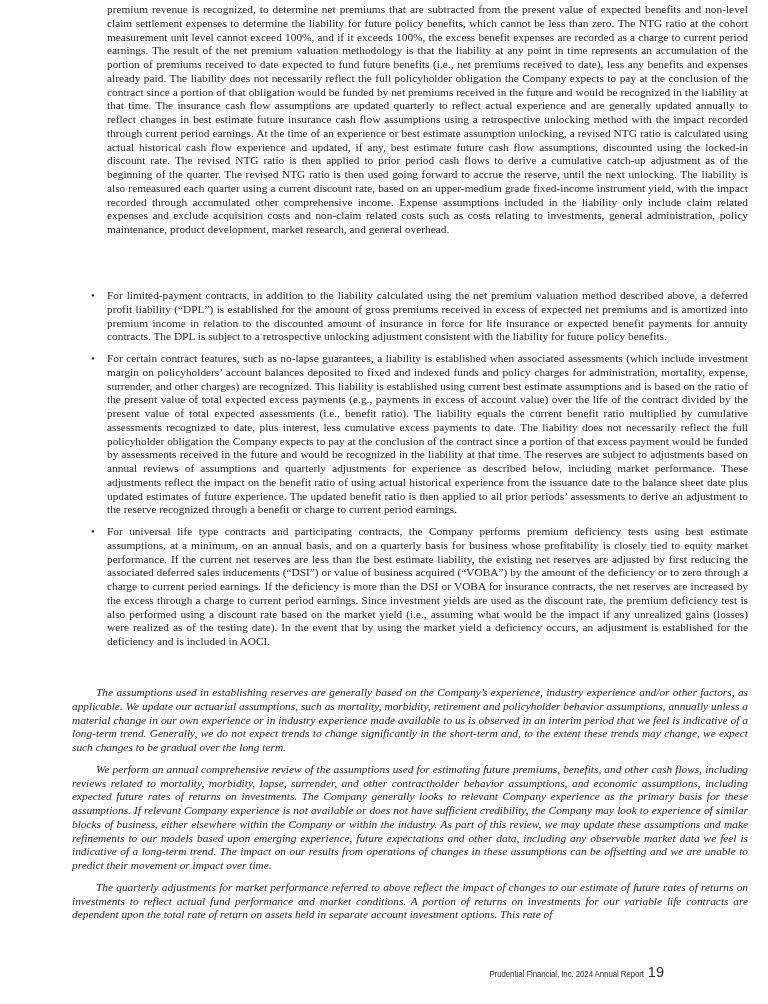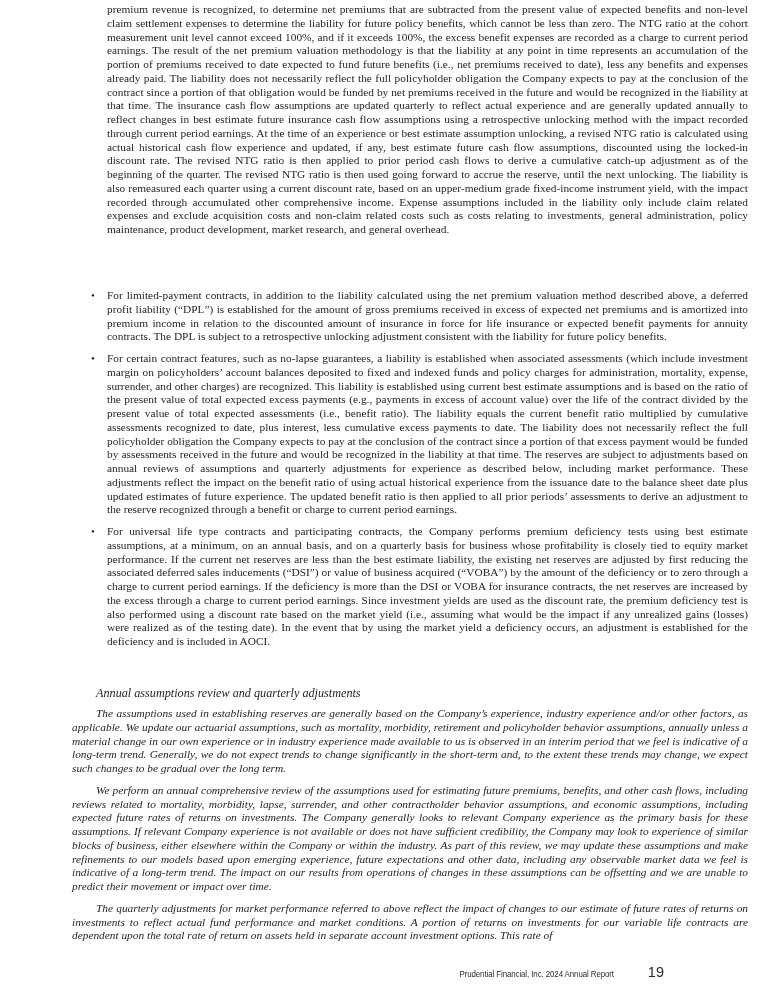--- a/index.html
+++ b/index.html
@@ -30,24 +30,24 @@
     .section h3 {
       font-style: italic; font-weight: normal; font-size: 12.2px;
       margin: 0 0 7px 24px; line-height: 14px; color: #1e1e1e;
     }
     .section p {
       margin: 0 0 8px 0; text-indent: 24px; text-align: justify; font-style: italic;
     }
     .footer {
       position: absolute; right: 20px; top: 966px;
       font-family: "Liberation Sans", "DejaVu Sans", sans-serif;
-      color: #2a2a2a; display: flex; align-items: baseline; gap: 23px;
+      color: #2a2a2a; display: flex; align-items: baseline; gap: 4px;
     }
     .footer .report { font-size: 8.6px; letter-spacing: -0.1px; transform: scaleX(0.92); transform-origin: right; }
-    .footer .num { font-size: 14.5px; margin-left: 11px; }
+    .footer .num { font-size: 14.5px; }
   </style>
 </head>
 <body>
 
 <div class="page">
 
   <p class="cont">premium revenue is recognized, to determine net premiums that are subtracted from the present value of expected benefits and non-level claim settlement expenses to determine the liability for future policy benefits, which cannot be less than zero. The NTG ratio at the cohort measurement unit level cannot exceed 100%, and if it exceeds 100%, the excess benefit expenses are recorded as a charge to current period earnings. The result of the net premium valuation methodology is that the liability at any point in time represents an accumulation of the portion of premiums received to date expected to fund future benefits (i.e., net premiums received to date), less any benefits and expenses already paid. The liability does not necessarily reflect the full policyholder obligation the Company expects to pay at the conclusion of the contract since a portion of that obligation would be funded by net premiums received in the future and would be recognized in the liability at that time. The insurance cash flow assumptions are updated quarterly to reflect actual experience and are generally updated annually to reflect changes in best estimate future insurance cash flow assumptions using a retrospective unlocking method with the impact recorded through current period earnings. At the time of an experience or best estimate assumption unlocking, a revised NTG ratio is calculated using actual historical cash flow experience and updated, if any, best estimate future cash flow assumptions, discounted using the locked-in discount rate. The revised NTG ratio is then applied to prior period cash flows to derive a cumulative catch-up adjustment as of the beginning of the quarter. The revised NTG ratio is then used going forward to accrue the reserve, until the next unlocking. The liability is also remeasured each quarter using a current discount rate, based on an upper-medium grade fixed-income instrument yield, with the impact recorded through accumulated other comprehensive income. Expense assumptions included in the liability only include claim related expenses and exclude acquisition costs and non-claim related costs such as costs relating to investments, general administration, policy maintenance, product development, market research, and general overhead.</p>
 
   <ul class="bullets">
     <li>
@@ -58,21 +58,20 @@
       <span class="dot">•</span>
       <span>For certain contract features, such as no-lapse guarantees, a liability is established when associated assessments (which include investment margin on policyholders’ account balances deposited to fixed and indexed funds and policy charges for administration, mortality, expense, surrender, and other charges) are recognized. This liability is established using current best estimate assumptions and is based on the ratio of the present value of total expected excess payments (e.g., payments in excess of account value) over the life of the contract divided by the present value of total expected assessments (i.e., benefit ratio). The liability equals the current benefit ratio multiplied by cumulative assessments recognized to date, plus interest, less cumulative excess payments to date. The liability does not necessarily reflect the full policyholder obligation the Company expects to pay at the conclusion of the contract since a portion of that excess payment would be funded by assessments received in the future and would be recognized in the liability at that time. The reserves are subject to adjustments based on annual reviews of assumptions and quarterly adjustments for experience as described below, including market performance. These adjustments reflect the impact on the benefit ratio of using actual historical experience from the issuance date to the balance sheet date plus updated estimates of future experience. The updated benefit ratio is then applied to all prior periods’ assessments to derive an adjustment to the reserve recognized through a benefit or charge to current period earnings.</span>
     </li>
     <li>
       <span class="dot">•</span>
       <span>For universal life type contracts and participating contracts, the Company performs premium deficiency tests using best estimate assumptions, at a minimum, on an annual basis, and on a quarterly basis for business whose profitability is closely tied to equity market performance. If the current net reserves are less than the best estimate liability, the existing net reserves are adjusted by first reducing the associated deferred sales inducements (“DSI”) or value of business acquired (“VOBA”) by the amount of the deficiency or to zero through a charge to current period earnings. If the deficiency is more than the DSI or VOBA for insurance contracts, the net reserves are increased by the excess through a charge to current period earnings. Since investment yields are used as the discount rate, the premium deficiency test is also performed using a discount rate based on the market yield (i.e., assuming what would be the impact if any unrealized gains (losses) were realized as of the testing date). In the event that by using the market yield a deficiency occurs, an adjustment is established for the deficiency and is included in AOCI.</span>
     </li>
   </ul>
 
   <div class="section">
-    <h3>Annual assumptions review and quarterly adjustments</h3>
     <p>The assumptions used in establishing reserves are generally based on the Company’s experience, industry experience and/or other factors, as applicable. We update our actuarial assumptions, such as mortality, morbidity, retirement and policyholder behavior assumptions, annually unless a material change in our own experience or in industry experience made available to us is observed in an interim period that we feel is indicative of a long-term trend. Generally, we do not expect trends to change significantly in the short-term and, to the extent these trends may change, we expect such changes to be gradual over the long term.</p>
     <p>We perform an annual comprehensive review of the assumptions used for estimating future premiums, benefits, and other cash flows, including reviews related to mortality, morbidity, lapse, surrender, and other contractholder behavior assumptions, and economic assumptions, including expected future rates of returns on investments. The Company generally looks to relevant Company experience as the primary basis for these assumptions. If relevant Company experience is not available or does not have sufficient credibility, the Company may look to experience of similar blocks of business, either elsewhere within the Company or within the industry. As part of this review, we may update these assumptions and make refinements to our models based upon emerging experience, future expectations and other data, including any observable market data we feel is indicative of a long-term trend. The impact on our results from operations of changes in these assumptions can be offsetting and we are unable to predict their movement or impact over time.</p>
     <p>The quarterly adjustments for market performance referred to above reflect the impact of changes to our estimate of future rates of returns on investments to reflect actual fund performance and market conditions. A portion of returns on investments for our variable life contracts are dependent upon the total rate of return on assets held in separate account investment options. This rate of</p>
   </div>
 
   <div class="footer">
     <span class="report">Prudential Financial, Inc. 2024 Annual Report</span>
     <span class="num">19</span>
   </div>
 

